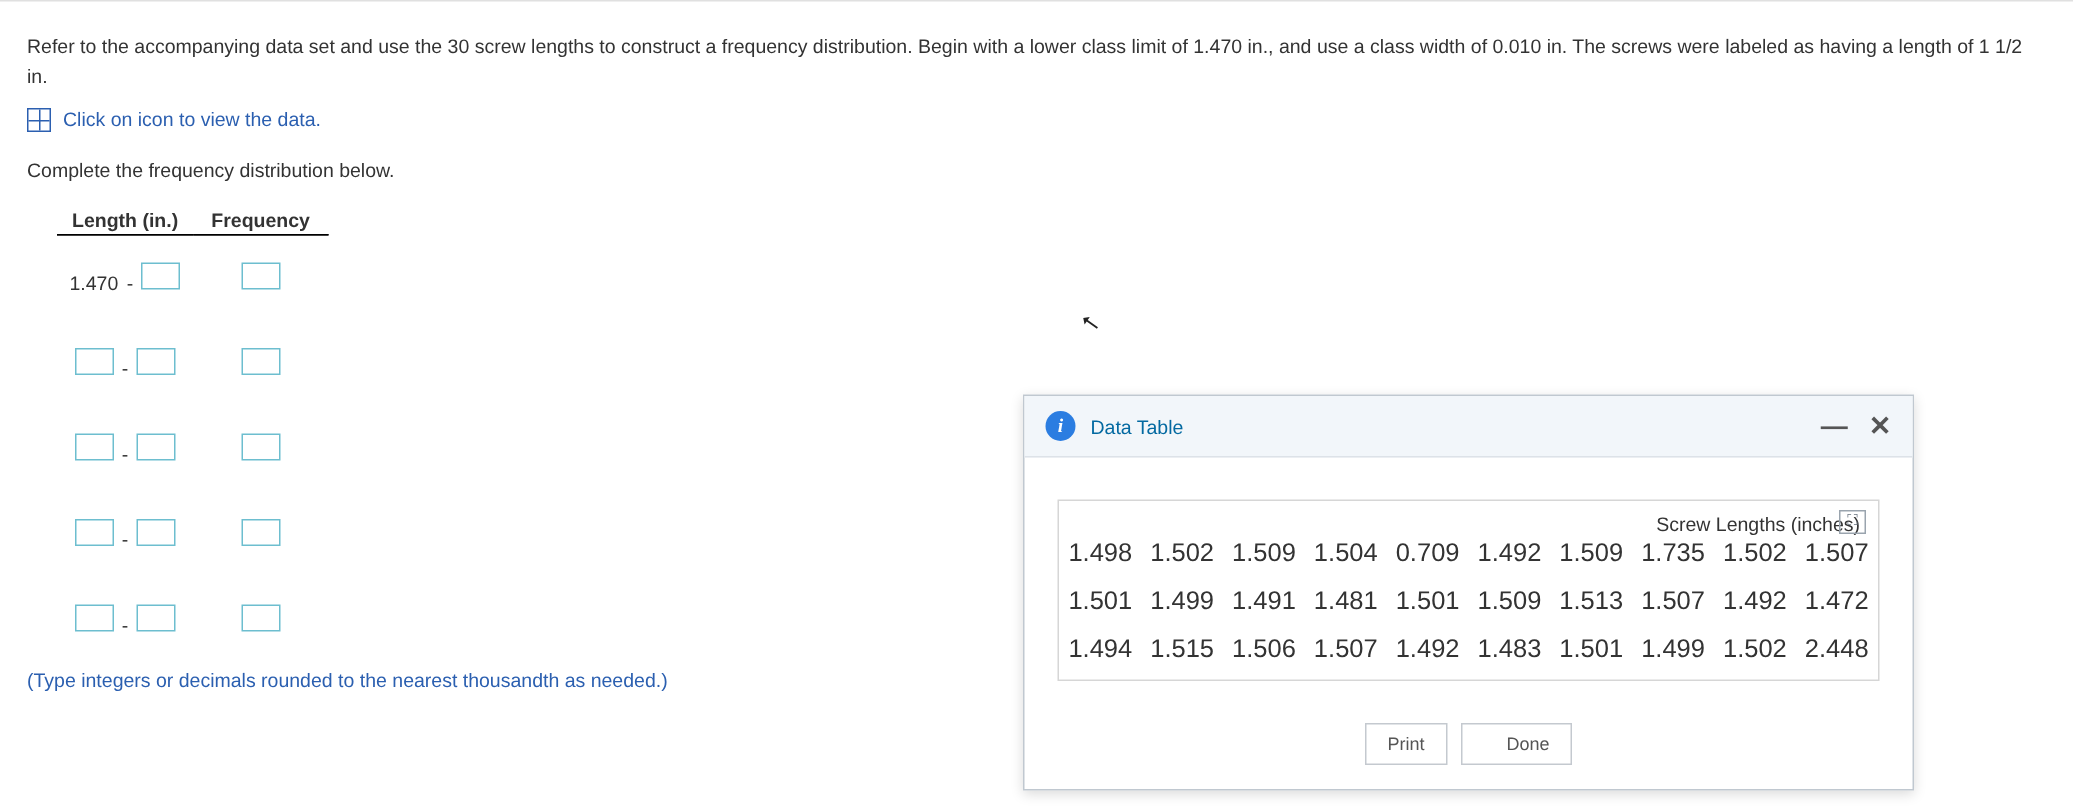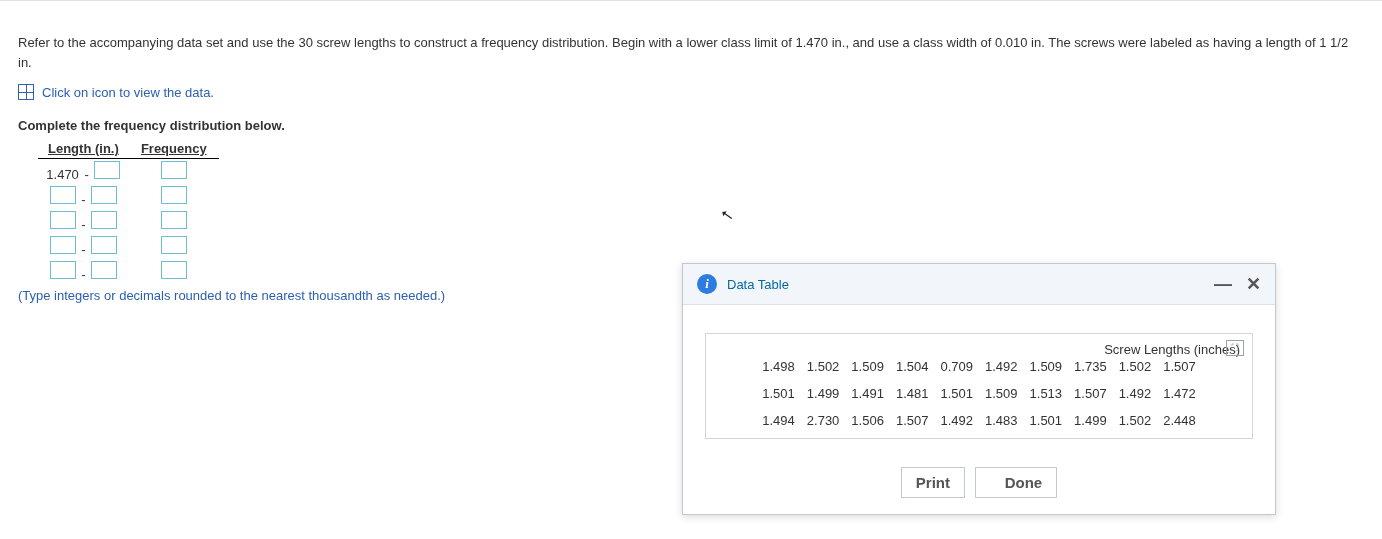--- a/index.html
+++ b/index.html
@@ -9,35 +9,35 @@
     font-size: 13px;
     color: #333;
     background: #fff;
     width: 1382px;
     height: 539px;
     position: relative;
     overflow: hidden;
     border-top: 1px solid #e0e0e0;
     padding: 8px 18px;
   }
-  .problem-text { margin: 24px 0 12px 0; line-height: 1.5; }
-  .view-data-row { display: flex; align-items: center; gap: 8px; color: #2b5fb0; margin-bottom: 18px; cursor: pointer; }
+  .problem-text { margin: 12px 0 12px 0; line-height: 1.5; }
+  .view-data-row { display: flex; align-items: flex-start; gap: 8px; color: #2b5fb0; margin-bottom: 18px; cursor: pointer; }
   .table-icon {
     width: 16px; height: 16px; border: 1.5px solid #2b5fb0; display: inline-block;
     position: relative;
   }
   .table-icon::before, .table-icon::after {
     content: ""; position: absolute; background: #2b5fb0;
   }
   .table-icon::before { left: 50%; top: 0; bottom: 0; width: 1px; }
   .table-icon::after  { top: 50%; left: 0; right: 0; height: 1px; }
-  .subhead { margin-bottom: 6px; font-weight: bold; }
+  .subhead { margin-bottom: 16px; }
   .freq-table { border-collapse: collapse; margin-left: 20px; }
-  .freq-table th { font-weight: bold; border-bottom: 1px solid #000; padding: 2px 10px; text-align: center; text-decoration: underline; }
-  .freq-table td { padding: 2px 4px; text-align: center; }
+  .freq-table th { font-weight: bold; border-bottom: 1px solid #000; padding: 2px 10px; text-align: center; }
+  .freq-table td { padding: 18px 4px; text-align: center; }
   .cell-input {
     width: 26px; height: 18px; border: 1px solid #6dbecf; background: #fff; display: inline-block;
   }
   .freq-input { margin-left: 28px; margin-right: 28px; }
   .range-sep { margin: 0 2px; }
   .hint { color: #2b5fb0; margin-top: 4px; }
 
   
   .dialog {
     position: absolute;
@@ -62,24 +62,24 @@
   .dialog-title { color: #0369a1; flex: 1; }
   .win-btns { display: flex; gap: 14px; color: #555; }
   .win-btn { cursor: pointer; font-weight: bold; font-size: 18px; line-height: 1; }
   .dialog-body { padding: 28px 22px 16px 22px; }
   .data-box { border: 1px solid #d6d6d6; padding: 8px 12px 10px 12px; position: relative; }
   .fullscreen-icon {
     position: absolute; right: 8px; top: 6px; width: 18px; height: 16px;
     border: 1px solid #9aa4ae; cursor: pointer; font-size: 10px; text-align: center; line-height: 14px; color: #6a7480;
   }
   .data-title { text-align: right; font-weight: normal; margin-bottom: 2px; }
-  .data-grid { display: grid; grid-template-columns: repeat(10, auto); column-gap: 16px; row-gap: 2px; justify-content: center; font-size: 13px; gap: 12px; }
+  .data-grid { display: grid; grid-template-columns: repeat(10, auto); column-gap: 16px; row-gap: 2px; justify-content: center; font-size: 17px; gap: 12px; }
   .dialog-actions { text-align: center; margin-top: 28px; }
   .dlg-btn {
-    border: 1px solid #c4c9cf; background: #fff; padding: 6px 14px; font-size: 15px; color: #555; cursor: pointer; font-weight: bold;
+    border: 1px solid #c4c9cf; background: #fff; padding: 6px 14px; font-size: 12px; color: #555; cursor: pointer;
   }
   .dlg-btn + .dlg-btn { margin-left: 6px; padding-left: 29px; }
 
   .cursor-arrow {
     position: absolute; left: 722px; top: 206px; font-size: 16px; color: #222; transform: rotate(-10deg);
   }
 </style>
 </head>
 <body>
 
@@ -175,21 +175,21 @@
           <span>1.499</span>
           <span>1.491</span>
           <span>1.481</span>
           <span>1.501</span>
           <span>1.509</span>
           <span>1.513</span>
           <span>1.507</span>
           <span>1.492</span>
           <span>1.472</span>
           <span>1.494</span>
-          <span>2.730</span>
+          <span>1.515</span>
           <span>1.506</span>
           <span>1.507</span>
           <span>1.492</span>
           <span>1.483</span>
           <span>1.501</span>
           <span>1.499</span>
           <span>1.502</span>
           <span>2.448</span>
         </div>
     </div>

